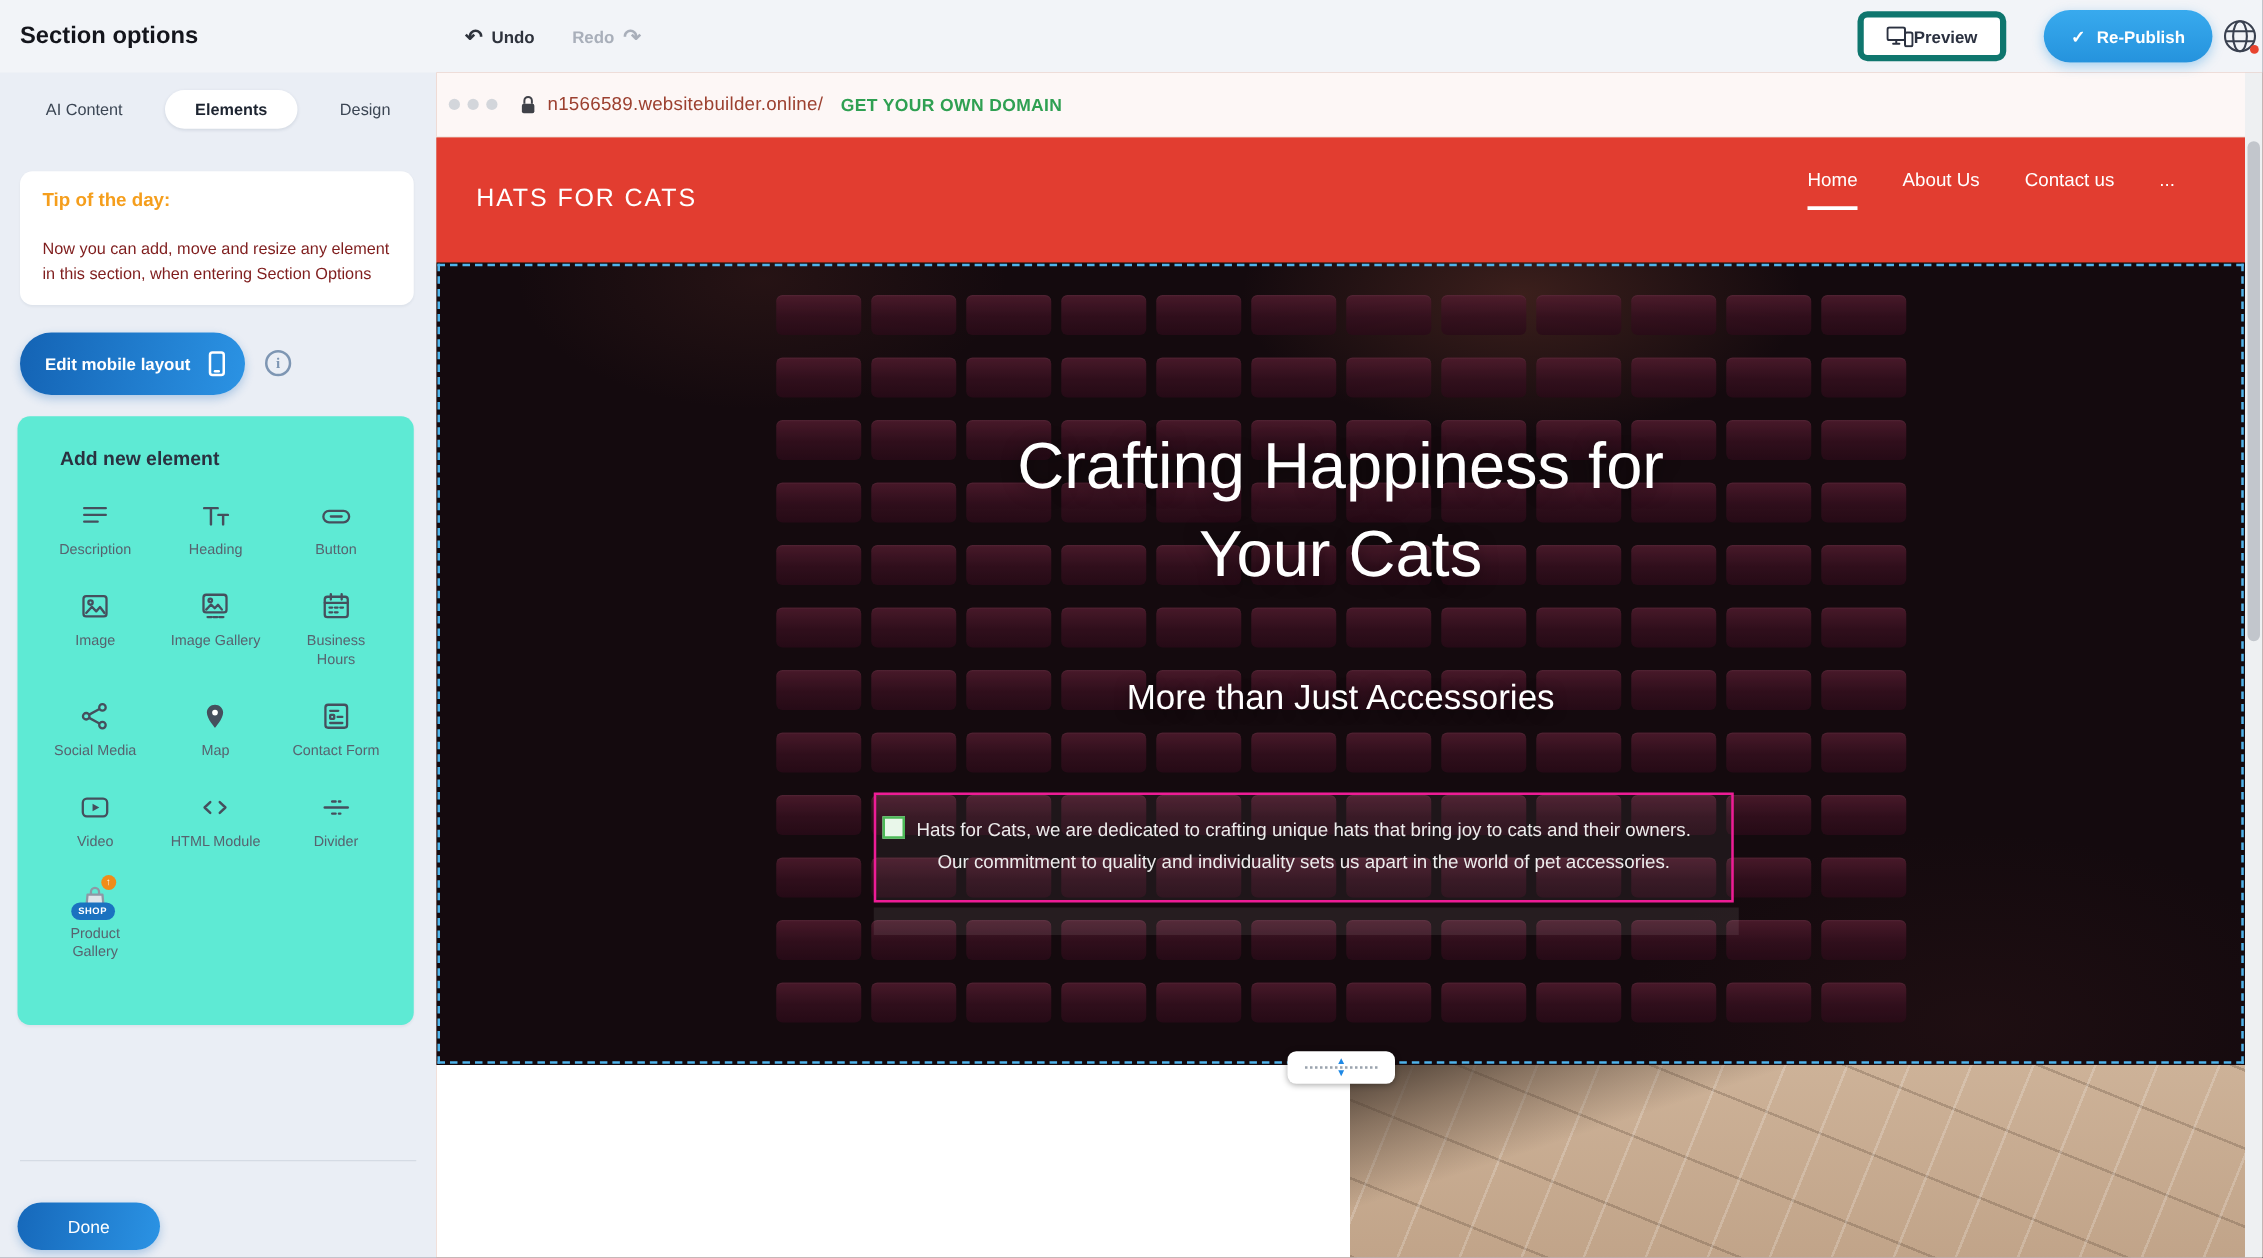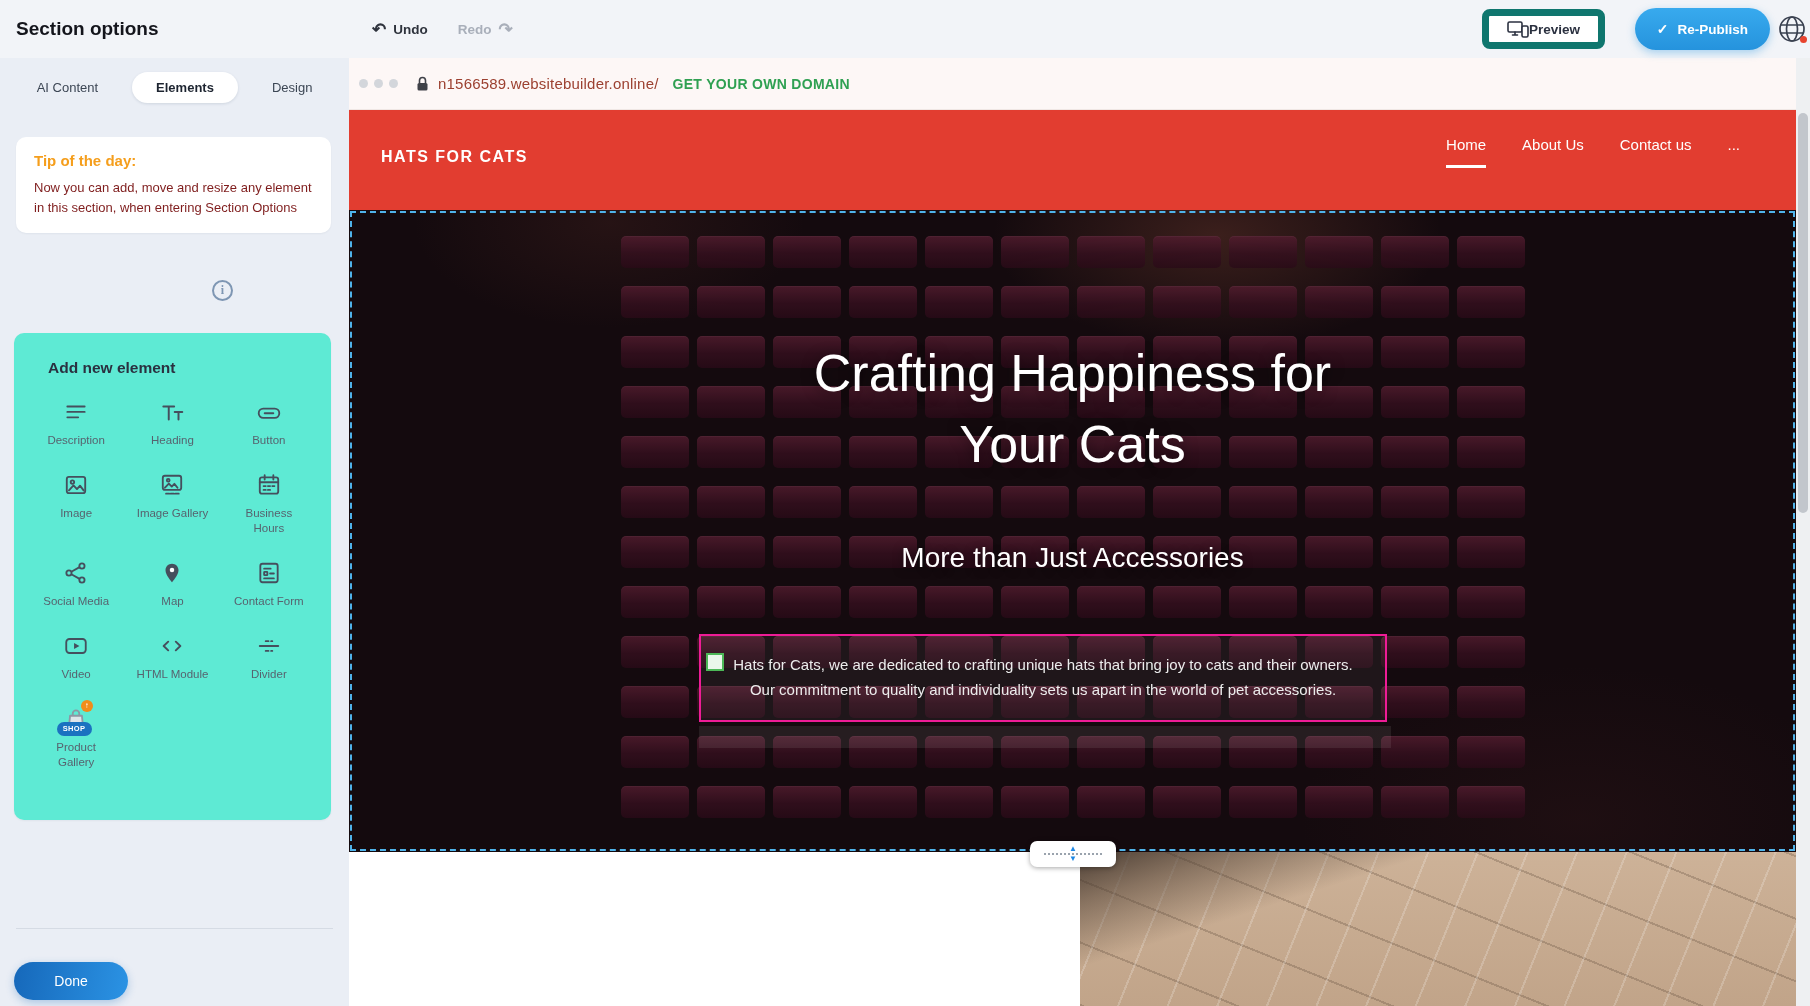--- a/index.html
+++ b/index.html
@@ -9,38 +9,38 @@
 
   
   .topbar { position:absolute; top:0; left:0; right:0; height:58px; background:#f2f4f8; z-index:30; }
   .topbar-title { position:absolute; left:16px; top:18px; font-size:19px; font-weight:700; color:#14151c; }
   .history { position:absolute; left:372px; top:0; height:58px; display:flex; align-items:center; gap:30px; }
   .hist-btn { display:flex; align-items:center; gap:7px; font-size:13.5px; font-weight:700; cursor:pointer; }
   .hist-btn.undo { color:#2f333d; }
   .hist-btn.redo { color:#a9afba; }
   .hist-icon { font-size:17px; line-height:1; }
   .btn-preview { position:absolute; right:205px; top:9px; height:40px; padding:0 18px; background:#fff;
-    border:7px solid #0f766e; border-radius:8px; display:flex; align-items:center; gap:0;
+    border:5px solid #0f766e; border-radius:8px; display:flex; align-items:center; gap:0;
     font-size:13.5px; font-weight:700; color:#2b3140; cursor:pointer; }
   .btn-republish { position:absolute; right:40px; top:8px; height:42px; padding:0 22px; border-radius:24px;
     background:linear-gradient(180deg,#38aaee,#2593dd); color:#fff; font-weight:700; font-size:13.5px;
     display:flex; align-items:center; gap:9px; box-shadow:0 3px 9px rgba(41,150,224,.38); cursor:pointer; border:none; }
   .check { font-size:14px; }
   .globe-btn { position:absolute; right:2px; top:13px; width:32px; height:32px; cursor:pointer; }
   .globe-dot { position:absolute; right:1px; bottom:2px; width:7px; height:7px; border-radius:50%; background:#e8432e; }
 
   
   .sidebar { position:absolute; top:58px; left:0; width:349px; bottom:0; background:#eaeef5; z-index:20; }
   .tabs { position:absolute; top:14px; left:0; width:349px; display:flex; justify-content:center; align-items:center; gap:28px; }
   .tab { font-size:13px; color:#3c4654; padding:8px 6px; cursor:pointer; white-space:nowrap; }
   .tab.active { background:#fff; padding:8px 24px; border-radius:20px; font-weight:700; color:#1d2430;
     box-shadow:0 1px 3px rgba(20,40,70,.12); }
   .card-tip { position:absolute; top:79px; left:16px; width:315px; background:#fff; border-radius:10px;
     padding:15px 18px 16px; box-shadow:0 1px 2px rgba(16,42,67,.05); }
-  .tip-title { color:#f59e1c; font-size:15px; font-weight:700; margin-bottom:9px; }
+  .tip-title { color:#f59e1c; font-size:15px; font-weight:700; margin-bottom:20px; }
   .tip-body { color:#7f1d1d; font-size:13px; line-height:1.5; }
   .btn-mobile { position:absolute; top:208px; left:16px; width:180px; height:50px; border-radius:28px; border:none;
     background:linear-gradient(100deg,#1463b4,#2b93e4); color:#fff; font-weight:700; font-size:13.5px;
     display:flex; align-items:center; justify-content:space-between; padding:0 16px 0 20px; cursor:pointer;
     box-shadow:0 3px 8px rgba(30,110,190,.3); font-family:inherit; }
   .phone-icon { position:relative; width:13px; height:20px; border:2px solid #fff; border-radius:3px; display:inline-block; }
   .phone-icon::after { content:""; position:absolute; left:50%; bottom:1px; width:5px; height:2px; margin-left:-2.5px; background:#fff; border-radius:1px; }
   .info-btn { position:absolute; top:222px; left:212px; width:21px; height:21px; border-radius:50%;
     border:2px solid #7e96b3; color:#7e96b3; font-size:12px; font-weight:700; display:flex; align-items:center;
     justify-content:center; cursor:pointer; font-family:"Liberation Serif",serif; }
@@ -64,21 +64,21 @@
   .main { position:absolute; top:58px; left:349px; right:0; bottom:0; background:#c2410c; }
   .browser-bar { position:absolute; top:0; left:0; right:14px; height:52px; background:#fdf7f6;
     border-bottom:1px solid #f0e7e4; display:flex; align-items:center; }
   .win-dots { display:flex; gap:6px; margin-left:10px; }
   .win-dot { width:9px; height:9px; border-radius:50%; background:#d3d6db; }
   .lock { margin-left:18px; display:flex; }
   .url-text { margin-left:9px; font-size:15px; color:#9c4030; letter-spacing:.2px; cursor:text; }
   .domain-cta { margin-left:14px; font-size:14px; font-weight:700; color:#2fa052; letter-spacing:.3px; cursor:pointer; }
 
   .site-header { position:absolute; top:52px; left:0; right:14px; height:100px; background:#e23d30; }
-  .site-logo { position:absolute; left:32px; top:38px; color:#fff; font-size:16px; font-weight:700;
+  .site-logo { position:absolute; left:32px; top:38px; color:#fff; font-size:20px; font-weight:400;
     letter-spacing:1.5px; }
   .site-nav { position:absolute; right:56px; top:26px; display:flex; gap:36px; }
   .nav-item { color:#fff; font-size:15px; padding-bottom:12px; cursor:pointer; white-space:nowrap; }
   .nav-item.active { border-bottom:3px solid #fff; }
 
   .hero { position:absolute; top:152px; left:0; right:14px; height:642px; background:#140a0e; overflow:hidden; }
   .hero::before { content:""; position:absolute; inset:0;
     background:
       radial-gradient(ellipse 320px 160px at 60% 4%, rgba(150,80,60,.30), transparent 70%),
       radial-gradient(ellipse 280px 150px at 18% 2%, rgba(120,60,50,.18), transparent 70%),
@@ -166,20 +166,24 @@
       <div class="tab">AI Content</div>
       <div class="tab active">Elements</div>
       <div class="tab">Design</div>
     </div>
 
     <div class="card-tip">
       <div class="tip-title">Tip of the day:</div>
       <div class="tip-body">Now you can add, move and resize any element in this section, when entering Section Options</div>
     </div>
 
+    <button class="btn-mobile">
+      <span>Edit mobile layout</span>
+      <span class="phone-icon"></span>
+    </button>
     <div class="info-btn">i</div>
 
     <div class="card-elements">
       <div class="card-elements-title">Add new element</div>
       <div class="egrid">
 
         <div class="cell">
           <span class="eicon">
             <svg class="icon" width="26" height="26" viewBox="0 0 24 24" fill="none" stroke="#454f5d" stroke-width="1.7" stroke-linecap="round">
                 <path d="M4 6h16M4 11h16M4 16h10"></path>

